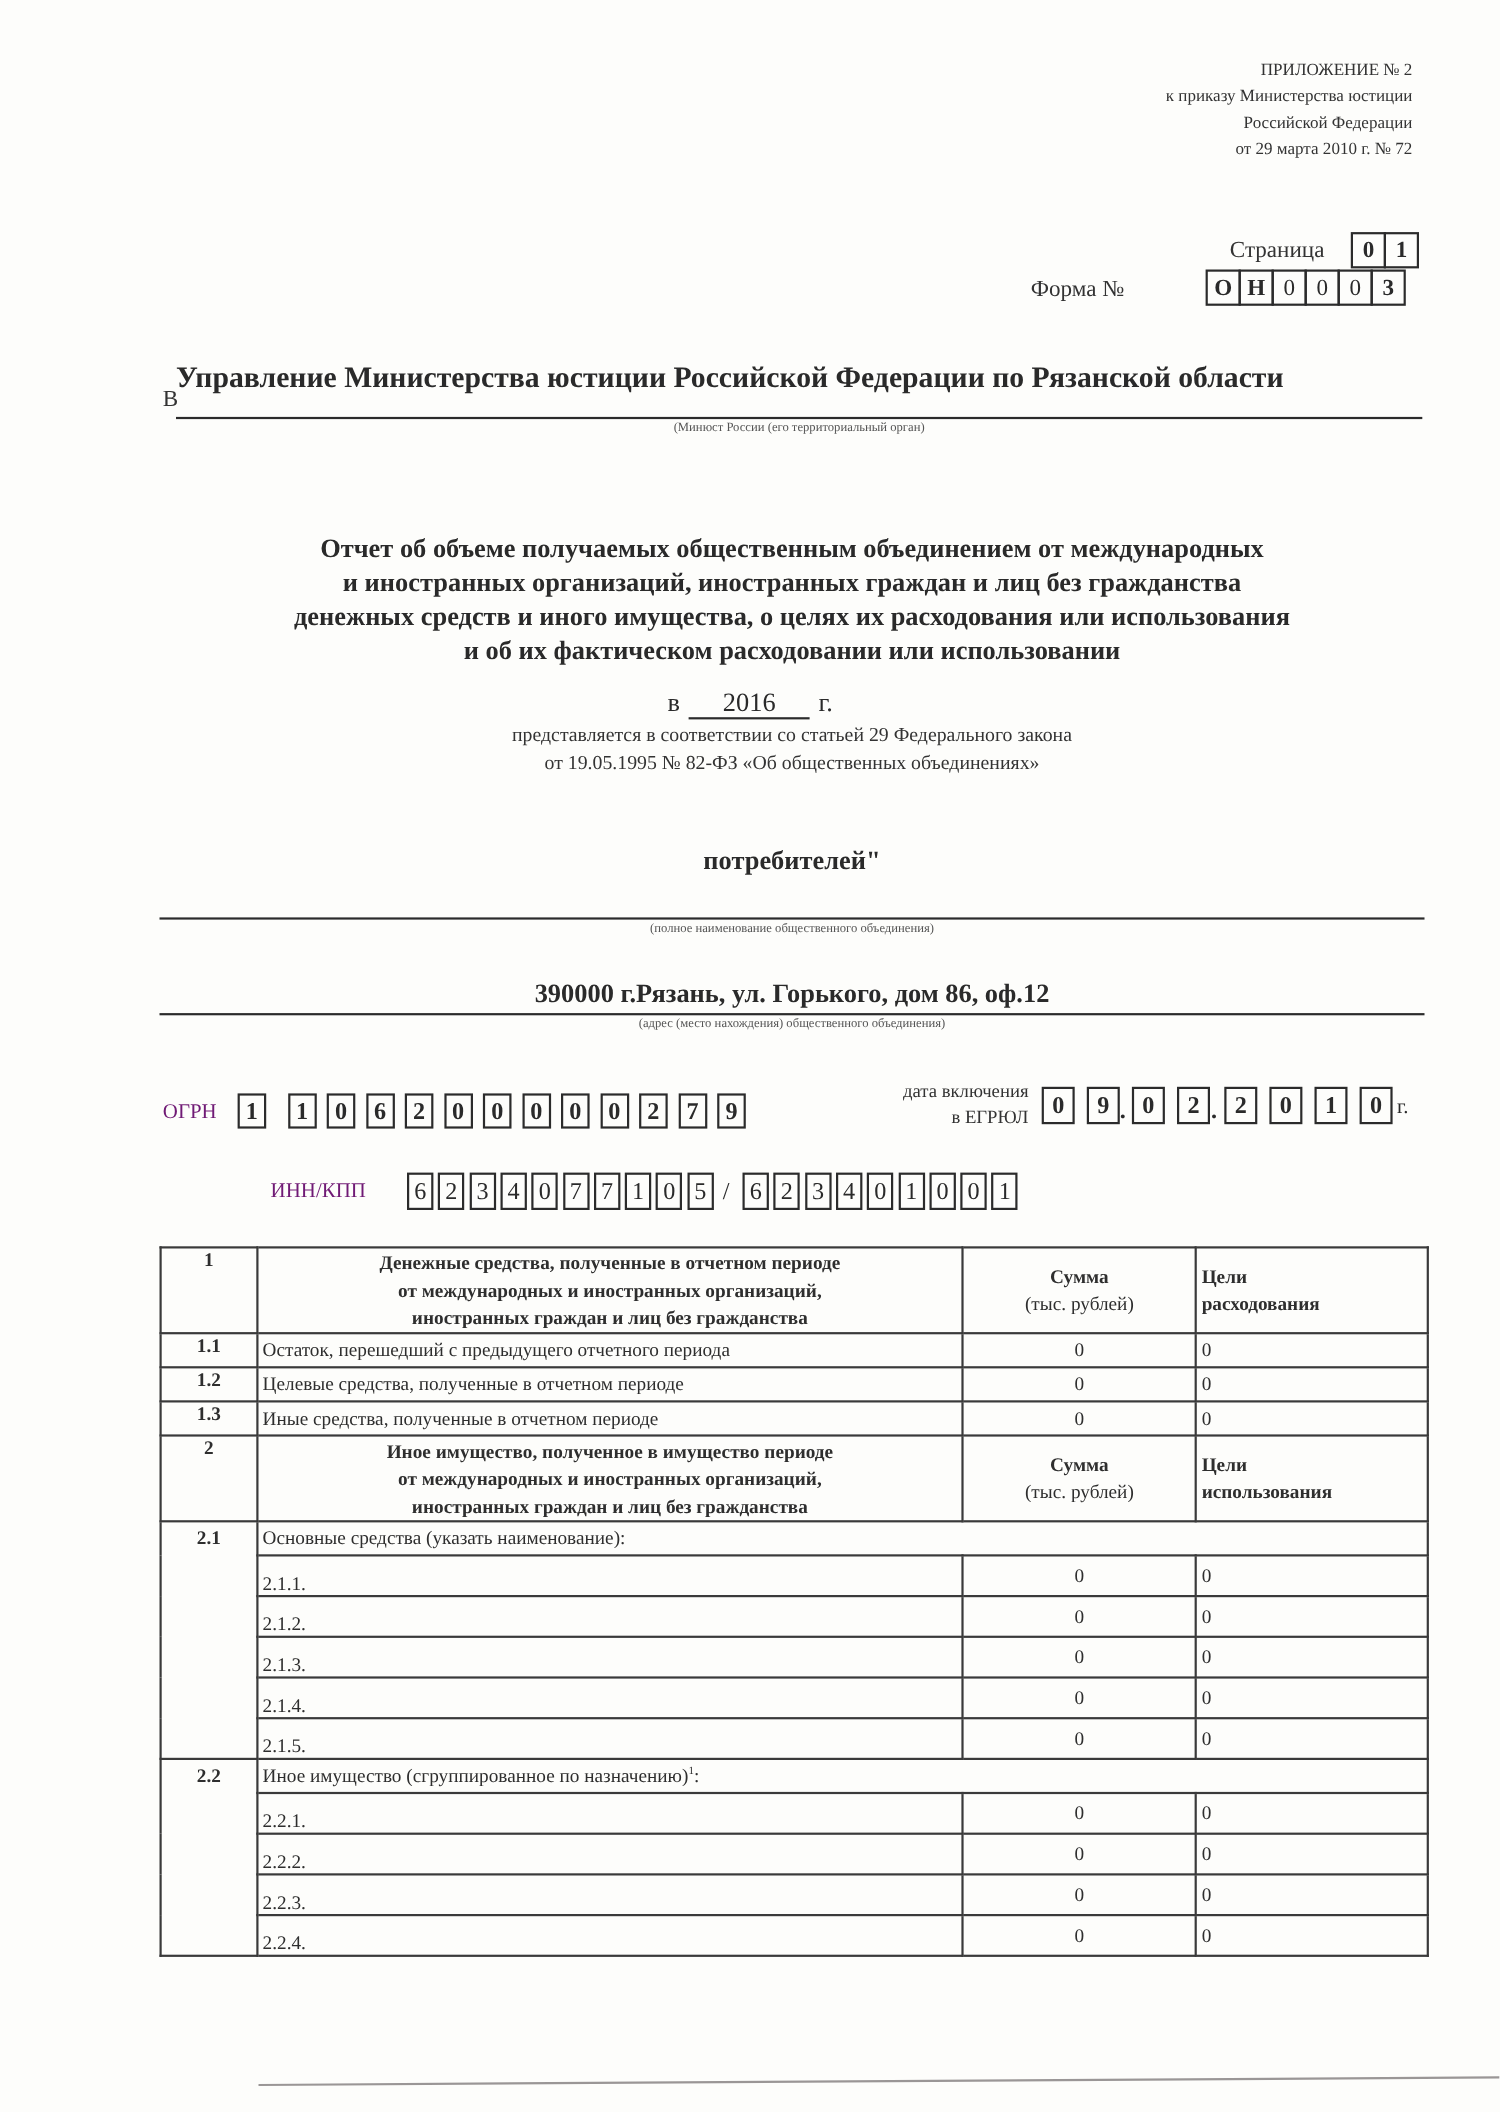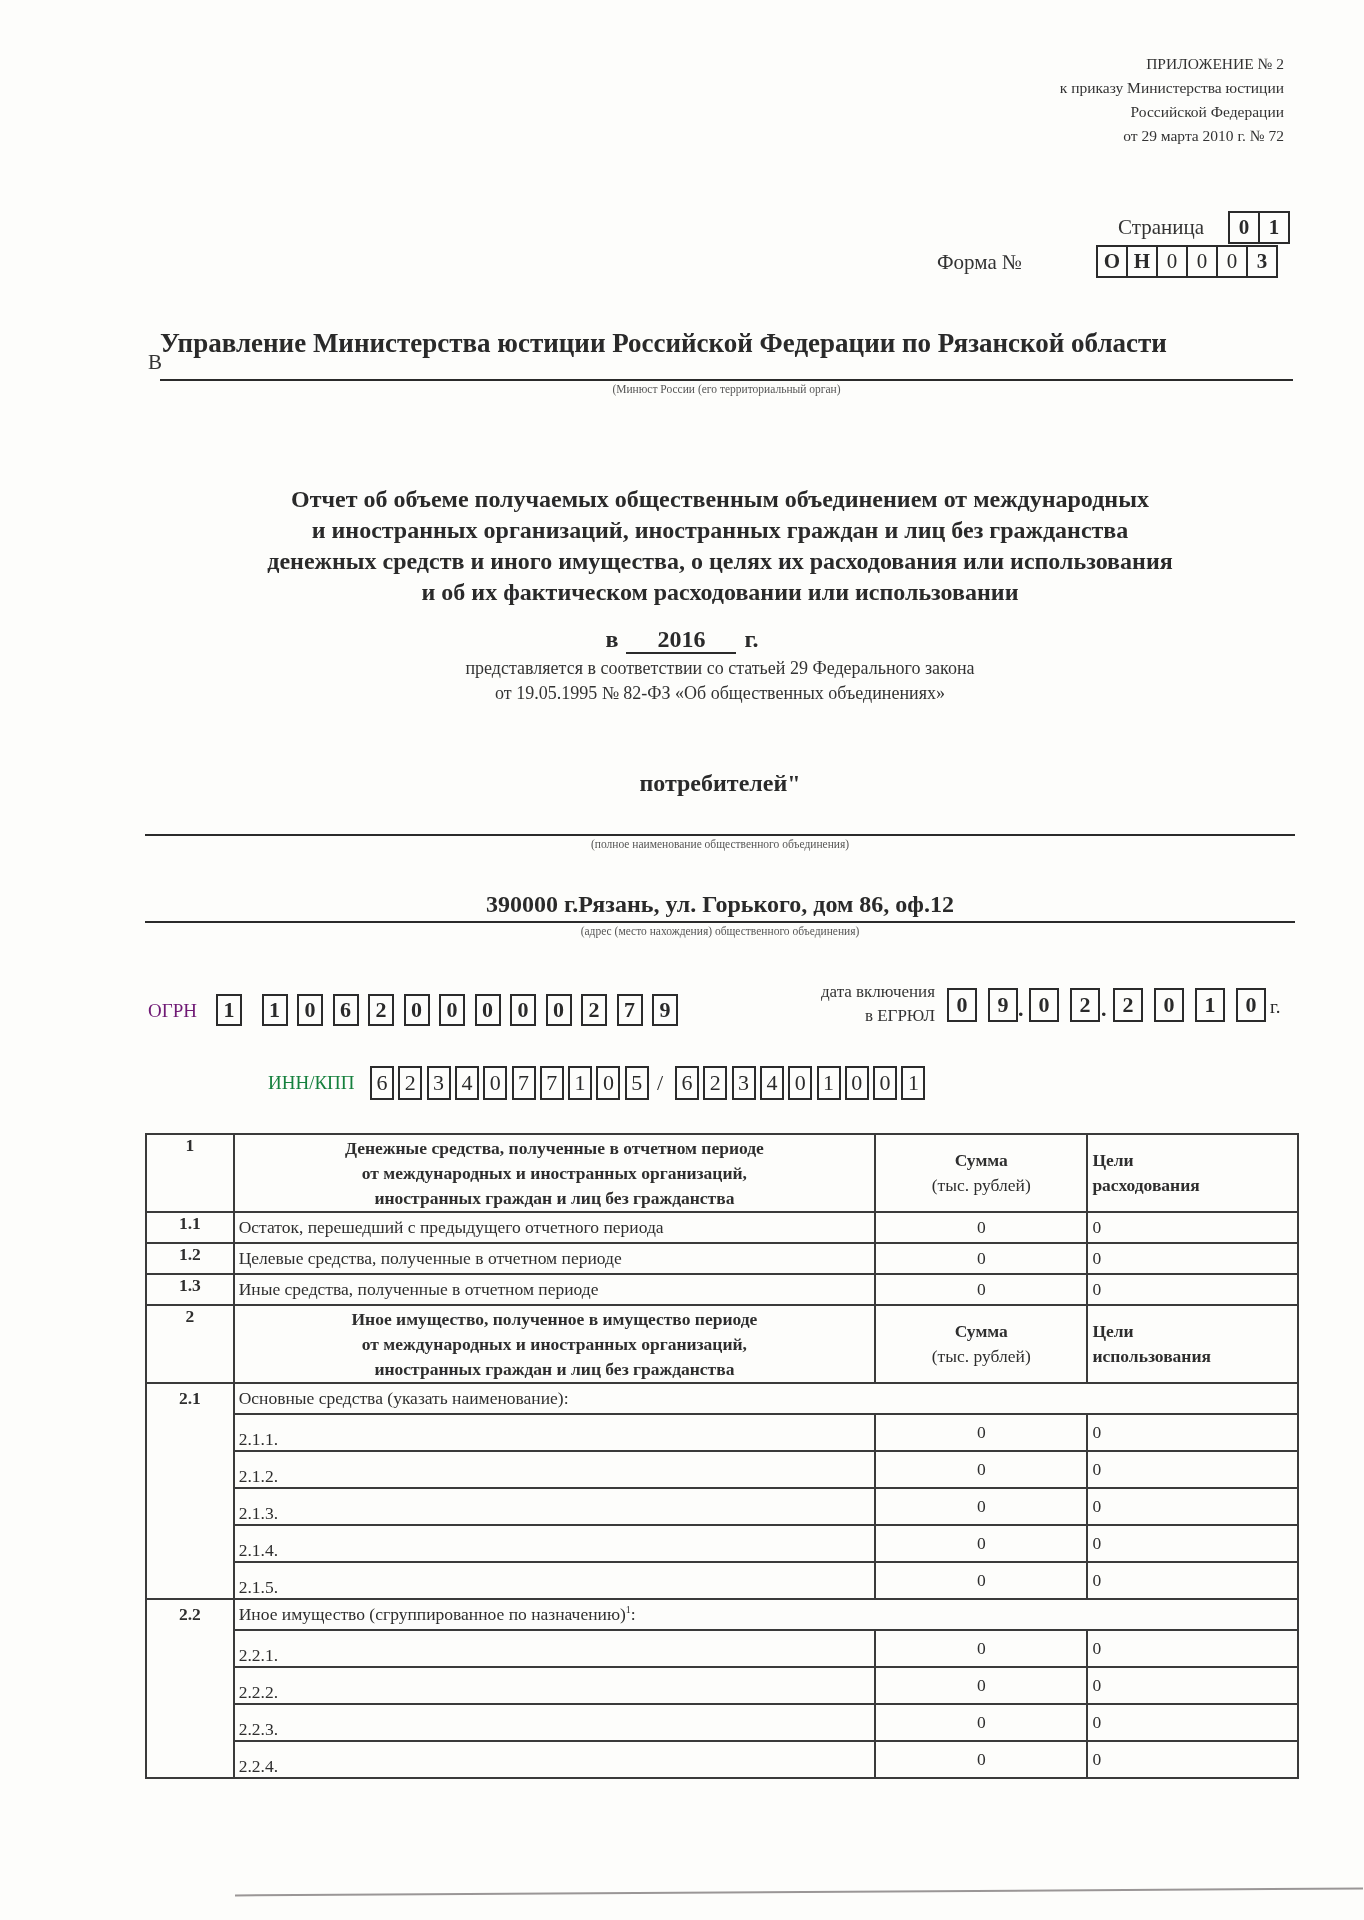--- a/index.html
+++ b/index.html
@@ -20,37 +20,37 @@
   }
   .lbl-page { font-size: 21px; color: #333; }
   .lbl-form { font-size: 21px; color: #333; }
 
   .to-prefix { left: 148px; top: 350px; font-size: 21px; color: #333; }
   .to-line { left: 160px; top: 379px; width: 1133px; border-top: 2px solid #2b2b2b; }
   .to-text { left: 160px; width: 1133px; top: 328px; text-align: left; font-size: 27px; font-weight: bold; }
   .caption { font-size: 11.5px; color: #555; text-align: center; }
 
   .title { left: 180px; width: 1080px; top: 484px; text-align: center; font-size: 24px; font-weight: bold; line-height: 31px; }
-  .year-row { left: 0; width: 1364px; top: 626px; text-align: center; font-size: 24px; font-weight: bold; }
+  .year-row { left: 0; width: 1364px; top: 626px; text-align: center; font-size: 24px; font-weight: normal; }
   .year-val { display: inline-block; width: 110px; border-bottom: 2px solid #2b2b2b; margin: 0 8px; line-height: 26px; }
   .law { left: 180px; width: 1080px; top: 656px; text-align: center; font-size: 18px; line-height: 25px; color: #333; }
 
   .org { left: 145px; width: 1150px; top: 768px; text-align: center; font-size: 24px; font-weight: bold; line-height: 31px; }
   .org-line { left: 145px; width: 1150px; top: 834px; border-top: 2px solid #2b2b2b; }
   .addr { left: 145px; width: 1150px; top: 891px; text-align: center; font-size: 24px; font-weight: bold; }
   .addr-line { left: 145px; width: 1150px; top: 921px; border-top: 2px solid #2b2b2b; }
 
   .ogrn-label { left: 148px; top: 1000px; font-size: 19px; color: #701a75; }
   .num-cell {
     position: absolute; width: 26px; height: 32px; border: 2px solid #2b2b2b; box-sizing: border-box;
     display: flex; align-items: center; justify-content: center; font-size: 22px; font-weight: bold;
   }
   .reg-label { left: 770px; top: 980px; font-size: 17px; line-height: 24px; text-align: right; color: #333; width: 165px; }
   .sep { position: absolute; font-size: 22px; font-weight: bold; }
-  .inn-label { left: 268px; top: 1072px; font-size: 19px; color: #15803d; text-align: right; }
+  .inn-label { left: 246px; top: 1072px; font-size: 19px; color: #701a75; text-align: right; }
 
   table.report {
     position: absolute; left: 145px; top: 1133px; width: 1154px;
     border-collapse: collapse; font-size: 17.5px; color: #2e2e2e;
   }
   table.report td { border: 2px solid #3a3a3a; padding: 0 4px; vertical-align: middle; }
   .c-num { width: 78px; text-align: center; font-weight: bold; vertical-align: top !important; }
   .c-desc { width: 634px; }
   .c-sum { width: 203px; text-align: center; }
   .c-goal { width: 201px; text-align: left; }

